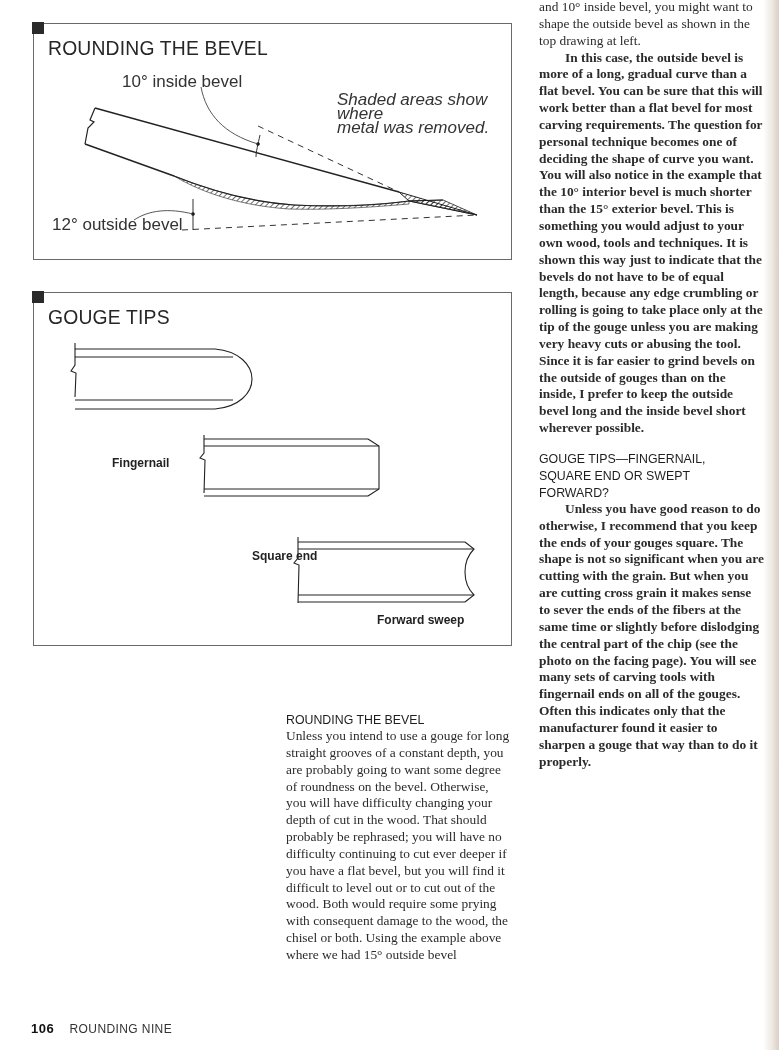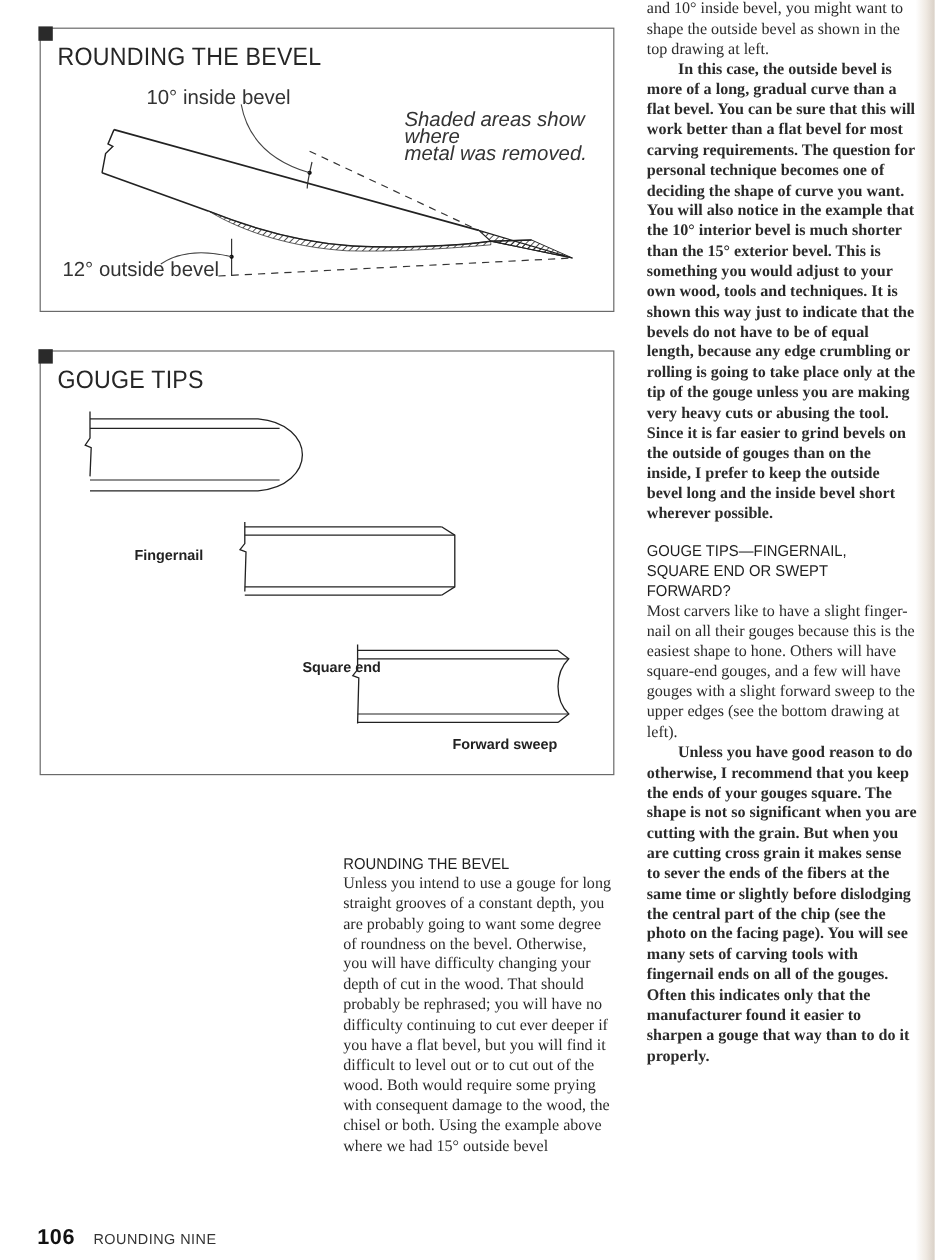--- a/index.html
+++ b/index.html
@@ -40,21 +40,21 @@
     .col p.cont { text-indent: 0; }
     .sec-head {
       font-family: "Liberation Sans", "DejaVu Sans", sans-serif;
       font-size: 13px; line-height: 17px; color: #1e1e1e; text-transform: uppercase;
       transform: scaleX(0.95); transform-origin: left top;
     }
     .footer {
       position: absolute; left: 31px; top: 1021px;
       font-family: "Liberation Sans", "DejaVu Sans", sans-serif; font-size: 12px; color: #333;
     }
-    .footer .page-num { font-weight: bold; font-size: 18px; color: #111; margin-right: 12px; letter-spacing: 0.5px; }
+    .footer .page-num { font-weight: bold; font-size: 13px; color: #111; margin-right: 12px; letter-spacing: 0.5px; }
     .footer .chapter { letter-spacing: 0.4px; }
   </style>
 </head>
 <body>
 
 <div class="figure-box" style="left:33px; top:23px; width:477px; height:235px;">
   <div class="box-marker"></div>
   <div class="box-title">ROUNDING THE BEVEL</div>
 
   <svg class="fig-svg" width="477" height="235">
@@ -140,21 +140,20 @@
 <div class="col" style="left:286px; top:711px; width:224px;">
   <div class="sec-head">ROUNDING THE BEVEL</div>
   <p class="cont">Unless you intend to use a gouge for long straight grooves of a constant depth, you are probably going to want some degree of roundness on the bevel. Otherwise, you will have difficulty changing your depth of cut in the wood. That should probably be rephrased; you will have no difficulty continuing to cut ever deeper if you have a flat bevel, but you will find it difficult to level out or to cut out of the wood. Both would require some prying with consequent damage to the wood, the chisel or both. Using the example above where we had 15° outside bevel</p>
 </div>
 
 <div class="col" style="left:539px; top:-1px; width:226px;">
   <p class="cont">and 10° inside bevel, you might want to shape the outside bevel as shown in the top drawing at left.</p>
   <p class="indent">In this case, the outside bevel is more of a long, gradual curve than a flat bevel. You can be sure that this will work better than a flat bevel for most carving requirements. The question for personal technique becomes one of deciding the shape of curve you want. You will also notice in the example that the 10° interior bevel is much shorter than the 15° exterior bevel. This is something you would adjust to your own wood, tools and techniques. It is shown this way just to indicate that the bevels do not have to be of equal length, because any edge crumbling or rolling is going to take place only at the tip of the gouge unless you are making very heavy cuts or abusing the tool. Since it is far easier to grind bevels on the outside of gouges than on the inside, I prefer to keep the outside bevel long and the inside bevel short wherever possible.</p>
   <div style="height:13px"></div>
   <div class="sec-head">GOUGE TIPS—FINGERNAIL, SQUARE END OR SWEPT FORWARD?</div>
-  <p class="cont">Most carvers like to have a slight finger-nail on all their gouges because this is the easiest shape to hone. Others will have square-end gouges, and a few will have gouges with a slight forward sweep to the upper edges (see the bottom drawing at left).</p>
   <p class="indent">Unless you have good reason to do otherwise, I recommend that you keep the ends of your gouges square. The shape is not so significant when you are cutting with the grain. But when you are cutting cross grain it makes sense to sever the ends of the fibers at the same time or slightly before dislodging the central part of the chip (see the photo on the facing page). You will see many sets of carving tools with fingernail ends on all of the gouges. Often this indicates only that the manufacturer found it easier to sharpen a gouge that way than to do it properly.</p>
 </div>
 
 <div class="footer">
   <span class="page-num">106</span>
   <span class="chapter">ROUNDING NINE</span>
 </div>
 
 <div class="binding-shadow"></div>
 

